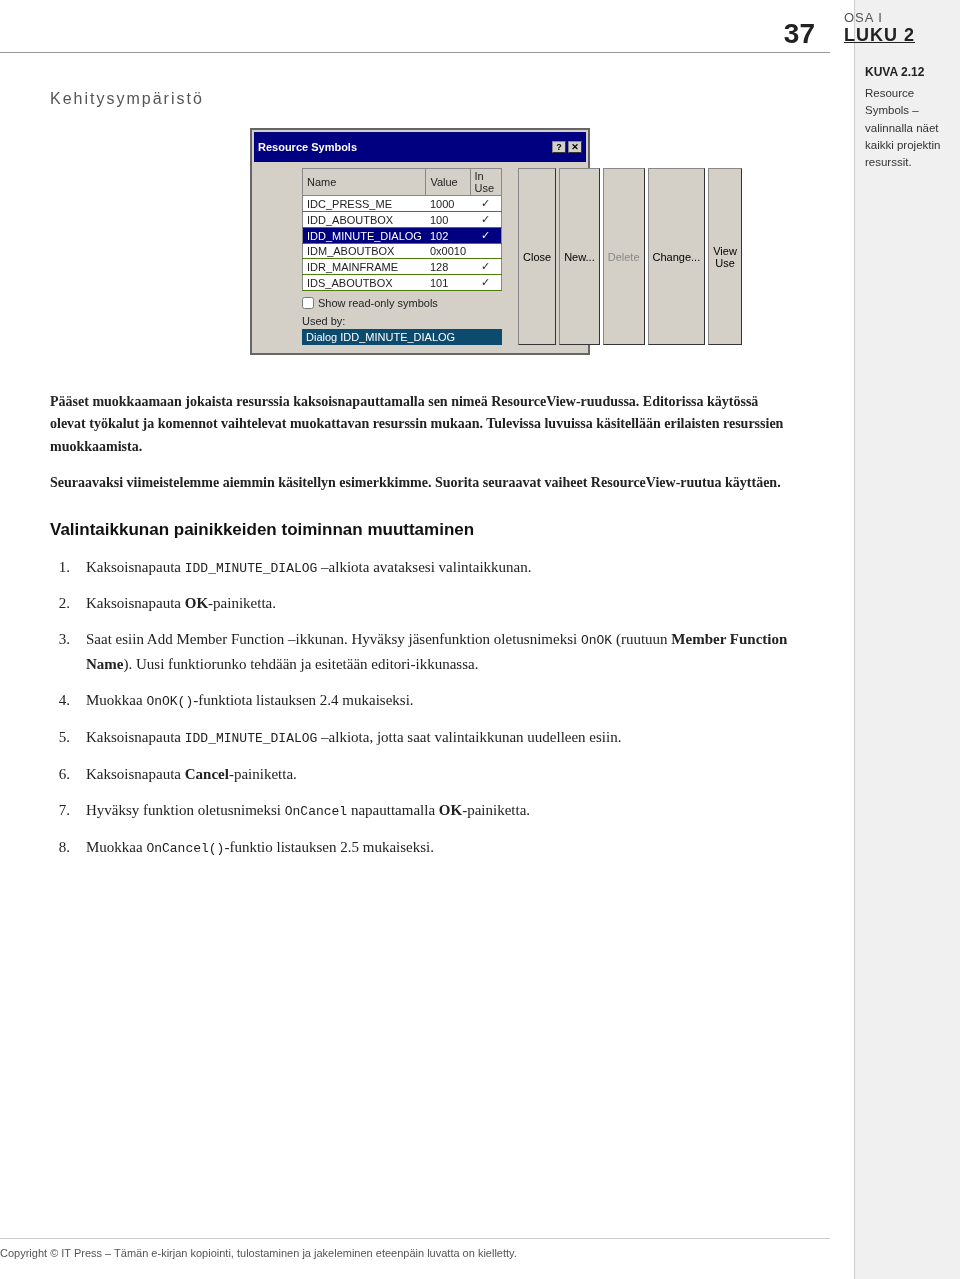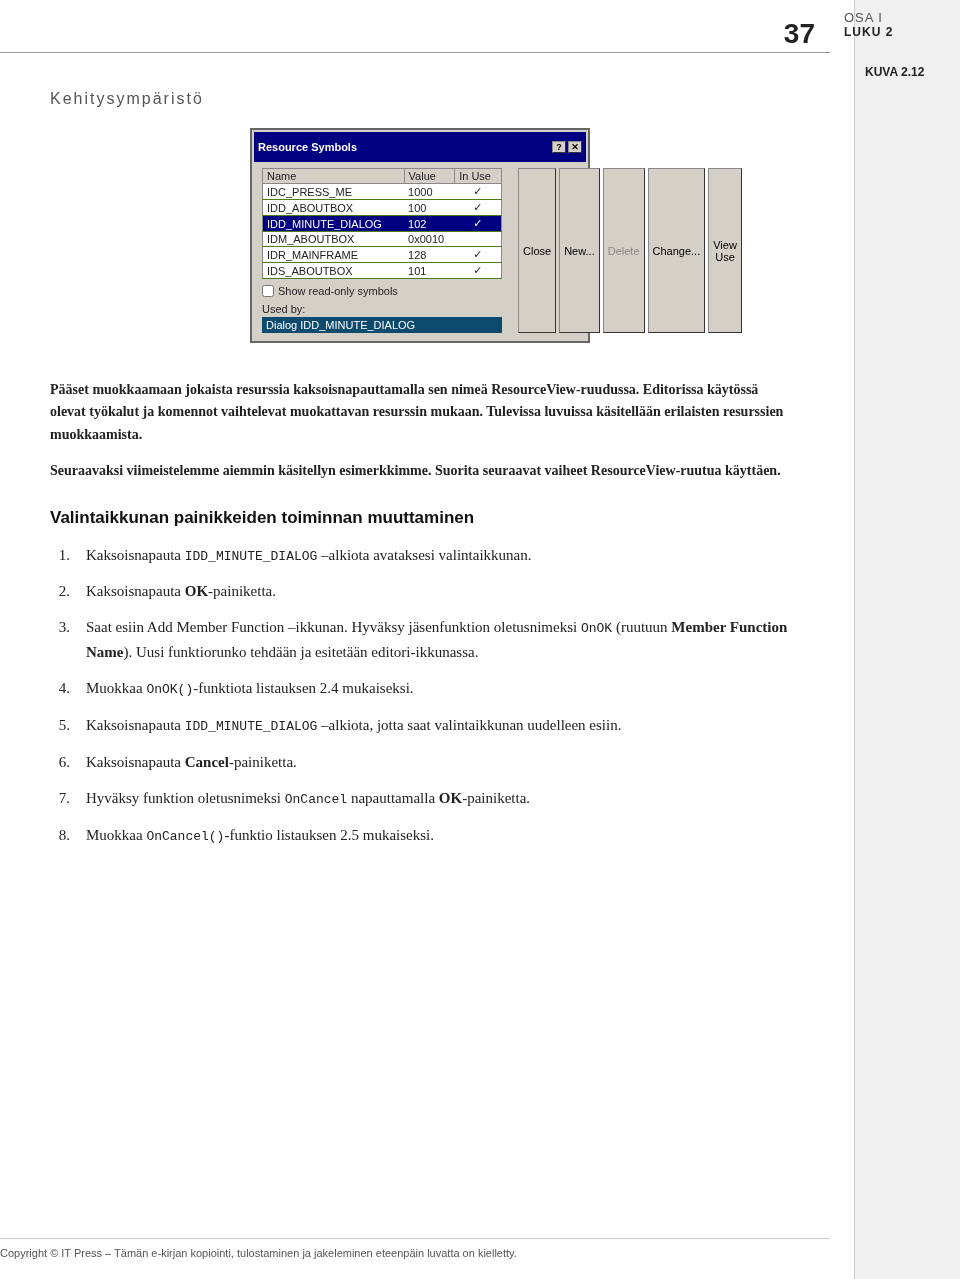--- a/index.html
+++ b/index.html
@@ -35,24 +35,25 @@
 
     .osa-label {
       font-family: Arial, sans-serif;
       font-size: 13px;
       color: #555;
       letter-spacing: 1px;
     }
 
     .luku-label {
       font-family: Arial, sans-serif;
-      font-size: 12px;
+      font-size: 18px;
       font-weight: bold;
       color: #222;
       letter-spacing: 1px;
+      text-decoration: underline;
     }
 
     .page-number {
       position: absolute;
       top: 18px;
       right: 145px;
       font-family: Arial, sans-serif;
       font-size: 28px;
       font-weight: bold;
       color: #222;
@@ -149,20 +150,21 @@
     }
 
     .dialog-body {
       padding: 6px 8px;
       background: #d4d0c8;
     }
 
     .dialog-columns {
       display: flex;
       gap: 16px;
+      margin-left: 40px;
     }
 
     .dialog-left {
       flex: 1;
     }
 
     .dialog-right {
       display: flex;
       flex-direction: row;
       gap: 3px;
@@ -315,20 +317,21 @@
 </head>
 <body>
 
 <div class="sidebar">
   <div class="header-right">
     <div class="osa-label">OSA I</div>
     <div class="luku-label">LUKU 2</div>
   </div>
   <div class="sidebar-header">
     <div class="kuva-label">KUVA 2.12</div>
+    <div class="kuva-desc">Resource Symbols –valinnalla näet kaikki projektin resurssit.</div>
   </div>
 </div>
 
 <div class="page-number">37</div>
 
 <div class="top-rule"></div>
 
 <div class="main-content">
 
   <div class="chapter-title" style="margin-top: 60px;">Kehitysympäristö</div>

